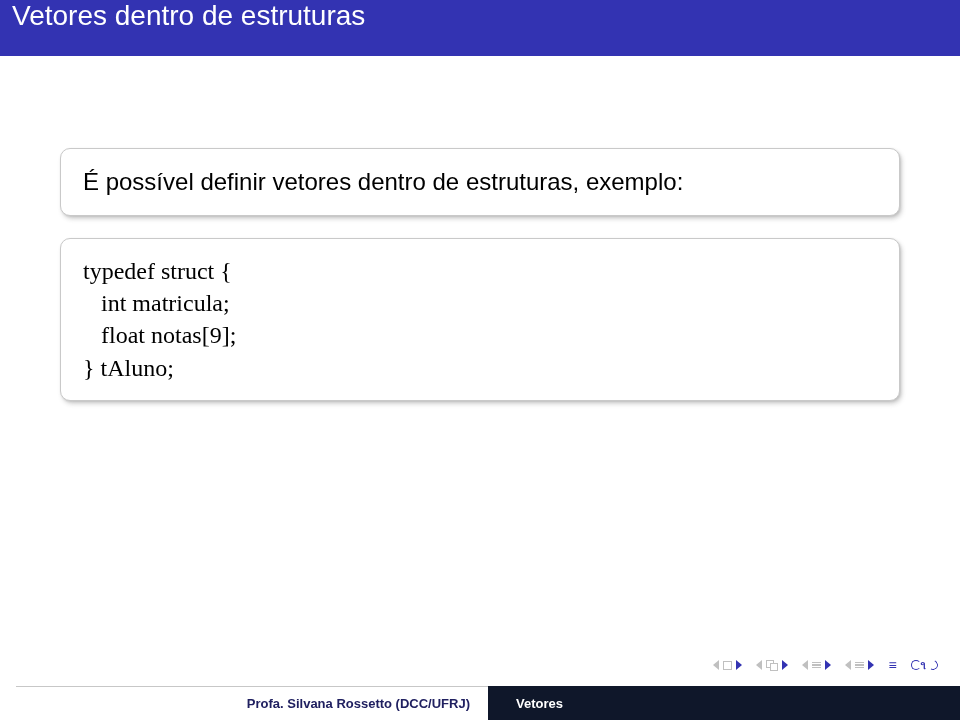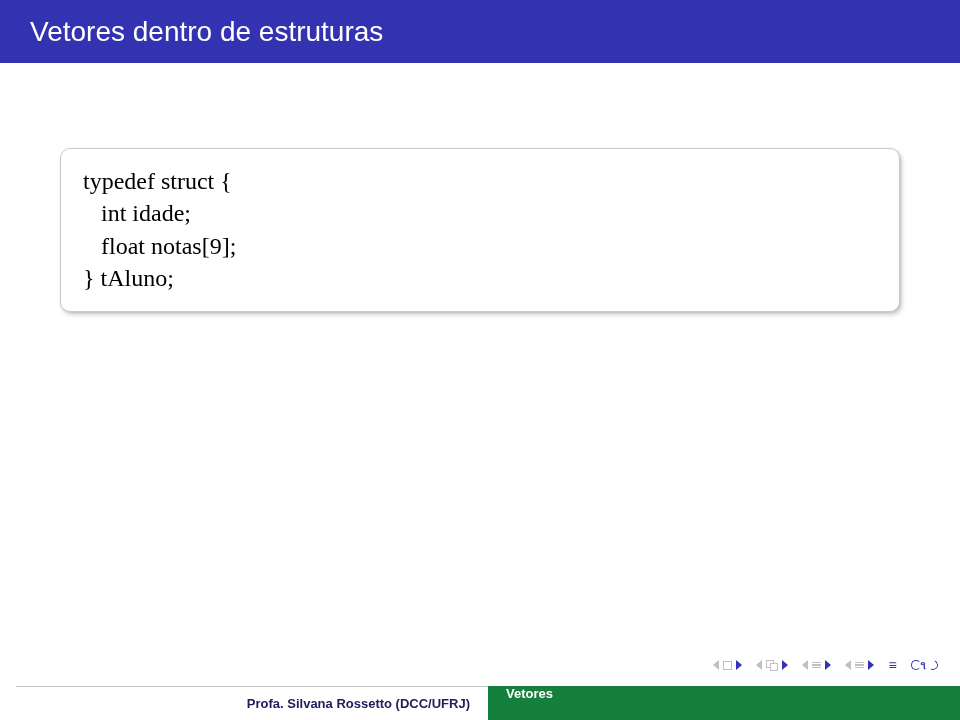--- a/index.html
+++ b/index.html
@@ -7,25 +7,24 @@
     width: 960px;
     height: 720px;
     background: #ffffff;
     font-family: "Segoe UI", "Helvetica Neue", Arial, sans-serif;
     position: relative;
     overflow: hidden;
   }
   .title-bar {
     position: absolute;
     top: 0; left: 0; right: 0;
-    height: 63px;
+    height: 56px;
     background: #3333b2;
     display: flex;
-    align-items: center;
-    padding-left: 30px;
+    padding-left: 12px;
   }
   .title-text {
     color: #ffffff;
     font-size: 28px;
     font-weight: 400;
   }
   .content {
     position: absolute;
     top: 58px;
     left: 0; right: 0;
@@ -68,24 +67,24 @@
     border-top: 1px solid #c7c7c7;
     background: linear-gradient(to right, #ffffff, #ffffff);
   }
   .footer-left-text {
     font-size: 13px;
     color: #202060;
     font-weight: 600;
   }
   .footer-right {
     flex: 0 0 50%;
-    background: #15803d;
-    display: flex;
-    align-items: flex-start;
-    padding-left: 18px;
+    background: #0f172a;
+    display: flex;
+    align-items: center;
+    padding-left: 28px;
   }
   .footer-right-text {
     font-size: 13px;
     color: #ffffff;
     font-weight: 600;
   }
   .nav-symbols {
     position: absolute;
     right: 22px;
     bottom: 48px;
@@ -161,24 +160,27 @@
 </style>
 </head>
 <body>
 
 <div class="title-bar">
   <span class="title-text">Vetores dentro de estruturas</span>
 </div>
 
 <div class="content">
 
+  <div class="block">
+    <div class="body-text">É possível definir vetores dentro de estruturas, exemplo:</div>
+  </div>
 
   <div class="block">
     <div class="code-text">typedef struct {</div>
-    <div class="code-text">   int idade;</div>
+    <div class="code-text">   int matricula;</div>
     <div class="code-text">   float notas[9];</div>
     <div class="code-text">} tAluno;</div>
   </div>
 
 </div>
 
 <div class="nav-symbols">
   <div class="nav-group">
     <span class="nav-tri-left"></span>
     <span class="nav-sq"></span>

